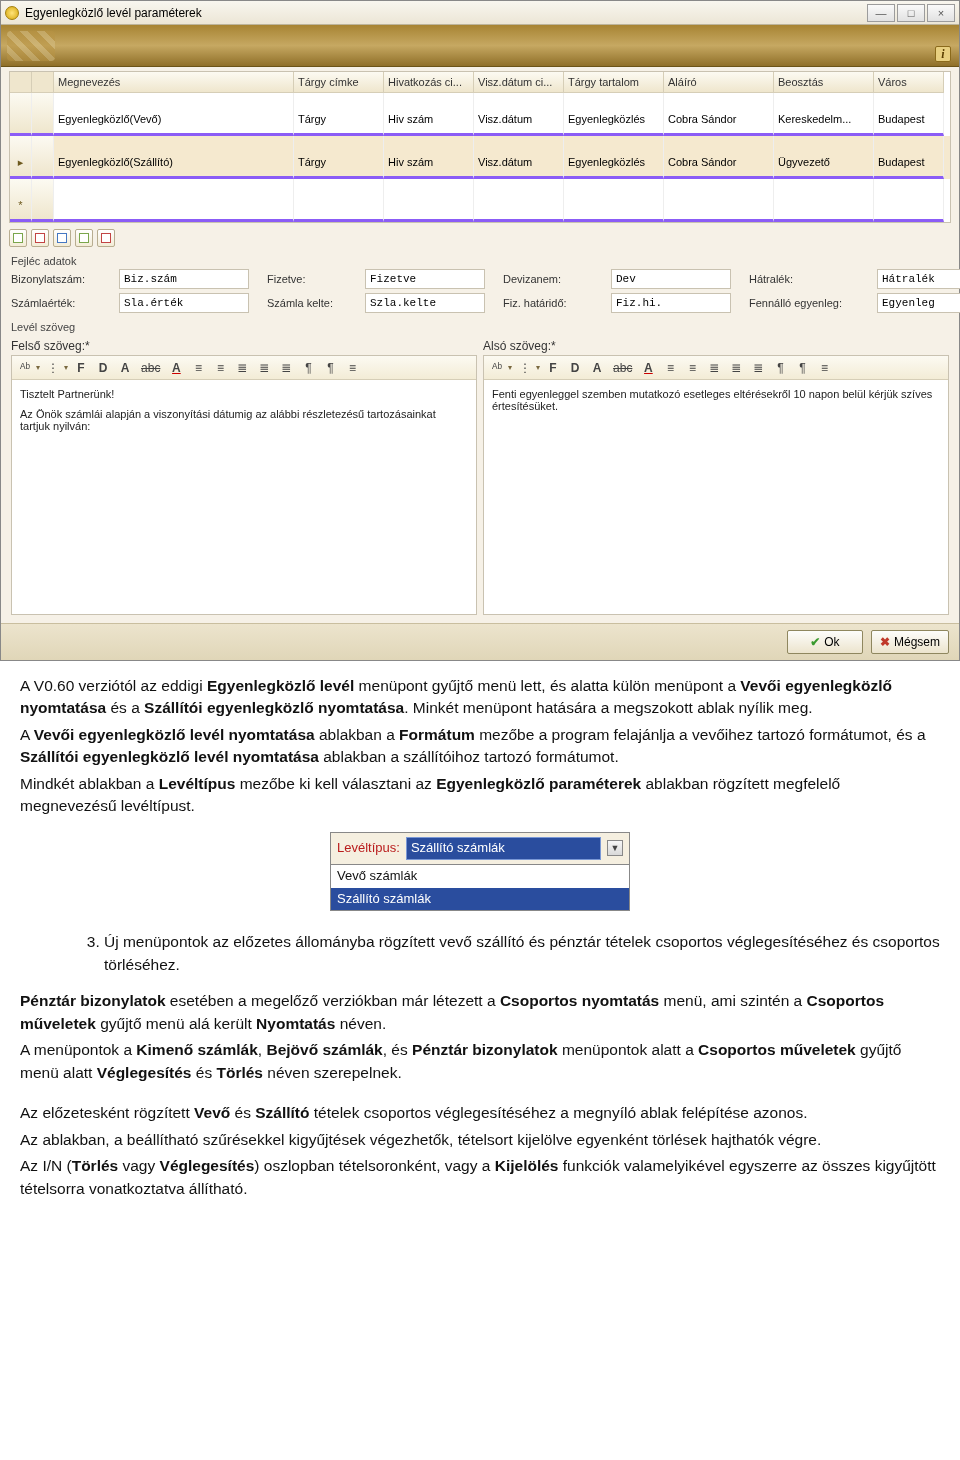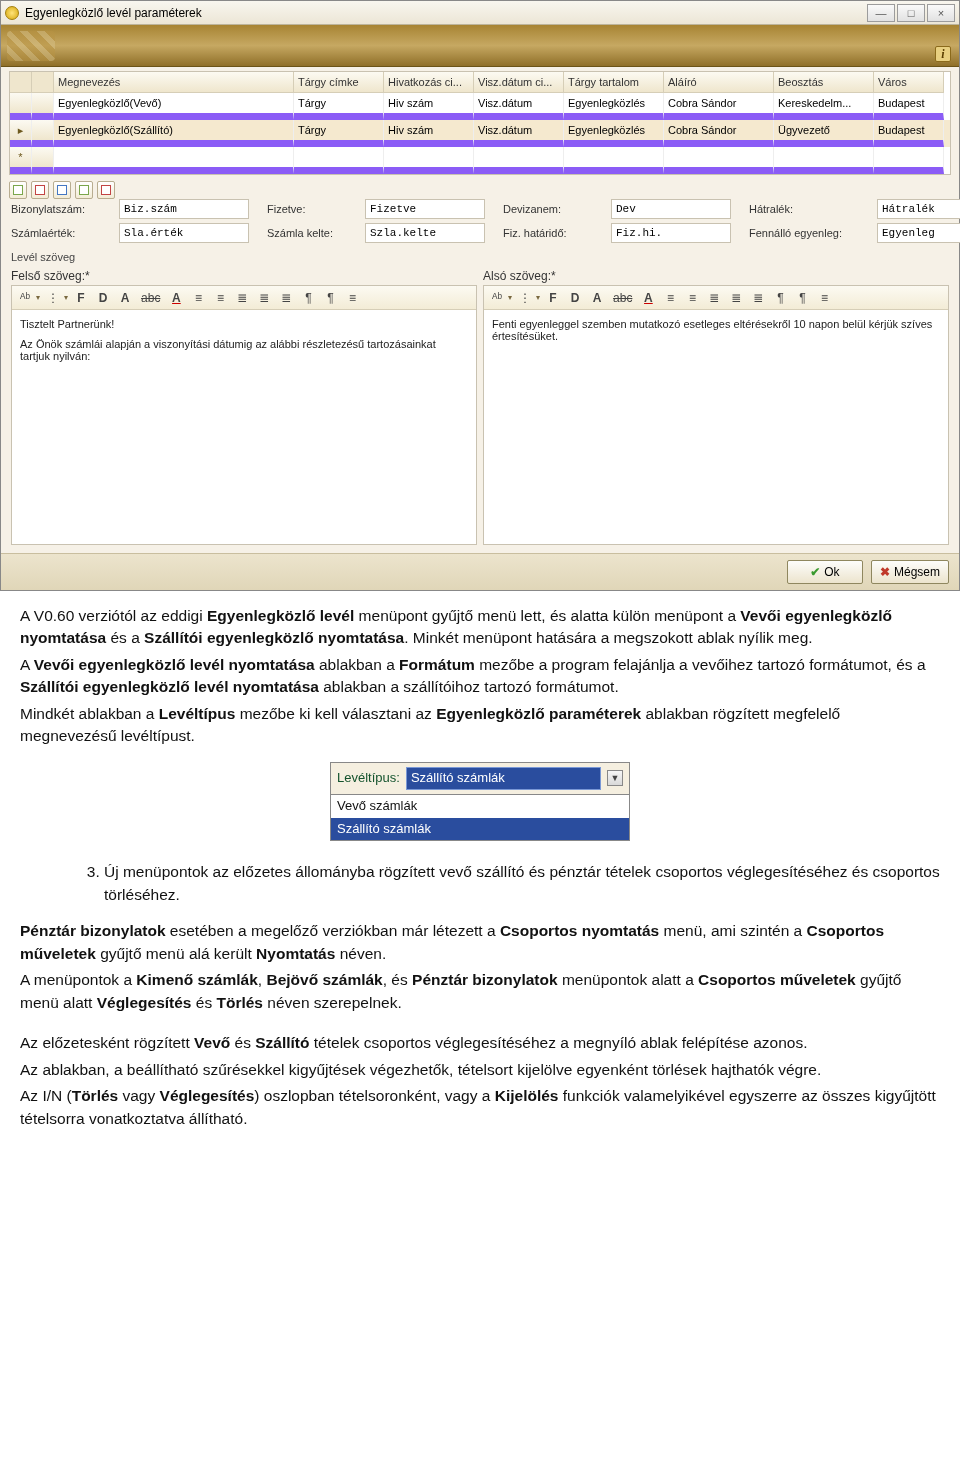--- a/index.html
+++ b/index.html
@@ -10,21 +10,21 @@
   .app-icon { width:14px; height:14px; border-radius:50%; background: radial-gradient(#ffe37a,#d6a70a); border:1px solid #a37f0e; }
   .winbtns { display:flex; gap:2px; }
   .winbtn { width:28px; height:18px; border:1px solid #9c9c9c; background:linear-gradient(#fafafa,#e2e2e2); display:flex; align-items:center; justify-content:center; font-size:11px; color:#555; }
   .ribbon { height:42px; background: linear-gradient(#a78433 0%, #c6a862 50%, #8f6f28 100%); border-bottom:1px solid #6b5317; position:relative; }
   .ribbon::before { content:""; position:absolute; left:6px; top:6px; width:48px; height:30px; border-radius:4px; background: repeating-linear-gradient(45deg,#b99444,#b99444 6px,#d6c088 6px,#d6c088 12px); opacity:.5;}
   .ribbon-info { position:absolute; right:8px; bottom:4px; width:16px; height:16px; border:1px solid #8b6a1b; background:#e8cf80; color:#5a3d00; text-align:center; font:italic bold 12px/14px Georgia; border-radius:2px; }
   .grid { margin:4px 8px 0 8px; border:1px solid #c9c2b1; background:#fff; font-size:11px; }
   .gh, .gr { display:grid; grid-template-columns: 22px 22px 240px 90px 90px 90px 100px 110px 100px 70px; }
   .gh > div { background:linear-gradient(#fcfaf2,#efe6cd); border-right:1px solid #d6ceb7; border-bottom:1px solid #d6ceb7; padding:4px 4px; color:#333; white-space:nowrap; overflow:hidden; text-overflow:ellipsis;}
   .gh > div:first-child, .gh > div:nth-child(2) { background:#efe6cd; }
-  .gr > div { border-right:1px solid #eee; border-bottom:7px solid #8b5cf6; padding:4px 4px; white-space:nowrap; overflow:hidden; text-overflow:ellipsis; height:27px;}
+  .gr > div { border-right:1px solid #eee; border-bottom:3px solid #8b5cf6; padding:20px 4px; white-space:nowrap; overflow:hidden; text-overflow:ellipsis; height:27px;}
   .gr.sel { background:#f5e9cf; }
   .rowhdr { background:linear-gradient(#fcfaf2,#efe6cd) !important; text-align:center; color:#6e5a1e; }
   .toolbar-small { margin:6px 8px 0 8px; display:flex; gap:4px; }
   .ticon { width:18px; height:18px; border:1px solid #b8ad90; background:linear-gradient(#fff,#f3ecd6); border-radius:2px; position:relative; }
   .ticon::after { content:""; position:absolute; inset:3px; border:1px solid #7aa64b; background:#fff; }
   .ticon.red::after { border-color:#c24444; }
   .ticon.blue::after { border-color:#4477c2; }
   .section-label { margin:8px 10px 2px 10px; font-size:11px; color:#444; }
   .fields { margin:0 10px; display:grid; grid-template-columns: 90px 130px 80px 120px 90px 120px 110px 120px; gap:4px 18px; align-items:center; font-size:11px; }
   .fld-label { color:#333; }
@@ -41,21 +41,21 @@
   .footer { display:flex; justify-content:flex-end; gap:8px; padding:6px 10px; background:linear-gradient(#ece4cd,#e0d6b8); border-top:1px solid #c9be9f; }
   .btn { height:24px; min-width:76px; border:1px solid #8f875f; background:linear-gradient(#fdfdfb,#ece4cd); border-radius:2px; font-size:12px; display:flex; align-items:center; justify-content:center; gap:4px; padding:0 8px;}
   .btn .chk { color:#3a9a2f; font-weight:bold; }
   .btn .x { color:#c0392b; font-weight:bold; }
   .doc { padding: 14px 20px 30px 20px; font-size:15.5px; line-height:1.45; color:#111; font-family: Calibri, Arial, sans-serif; }
   .doc p { margin: 0 0 4px 0; }
   .doc ol { margin: 8px 0 0 44px; }
   .doc .gap { height:14px; }
   .combo-demo { width:300px; margin:14px auto 20px auto; border:1px solid #888; background:#fff; font-size:13px; }
   .combo-row { display:flex; align-items:center; background:#f5efe0; padding:4px 6px; gap:6px; }
-  .combo-label { color:#14532d; }
+  .combo-label { color:#b91c1c; }
   .combo-sel { flex:1; background:#2a4d9e; color:#fff; padding:1px 4px; border:1px solid #7a98d6;}
   .combo-chev { width:16px; height:16px; border:1px solid #888; background:linear-gradient(#f6f6f6,#d9d9d9); text-align:center; font-size:9px; line-height:14px; color:#444;}
   .combo-list { border-top:1px solid #888; }
   .combo-opt { padding:2px 6px; color:#111;}
   .combo-opt.hl { background:#2a4d9e; color:#fff; }
 </style>
 </head>
 <body>
 
 <div class="app-window">
@@ -128,20 +128,21 @@
   </div>
 
   <div class="toolbar-small">
     <div class="ticon"></div>
     <div class="ticon red"></div>
     <div class="ticon blue"></div>
     <div class="ticon"></div>
     <div class="ticon red"></div>
   </div>
 
+  <div class="section-label">Fejléc adatok</div>
   <div class="fields">
     <span class="fld-label">Bizonylatszám:</span>
     <input class="fld-input" value="Biz.szám" style="">
     <span class="fld-label">Fizetve:</span>
     <input class="fld-input" value="Fizetve" style="">
     <span class="fld-label">Devizanem:</span>
     <input class="fld-input" value="Dev" style="">
     <span class="fld-label">Hátralék:</span>
     <input class="fld-input" value="Hátralék" style="">
     <span class="fld-label">Számlaérték:</span>

